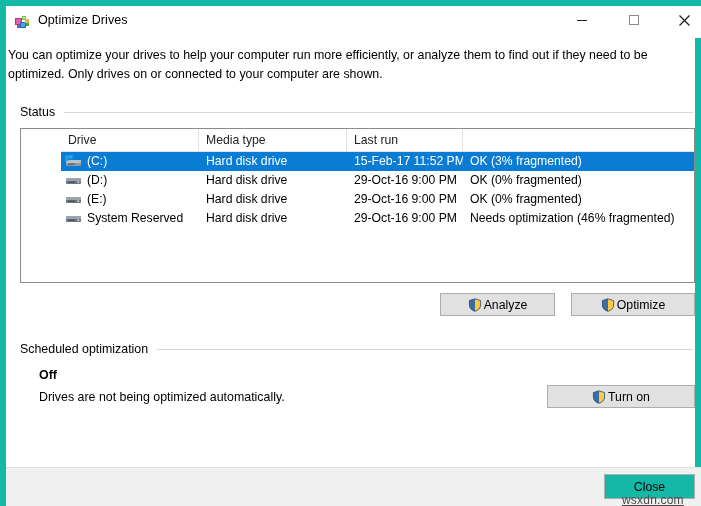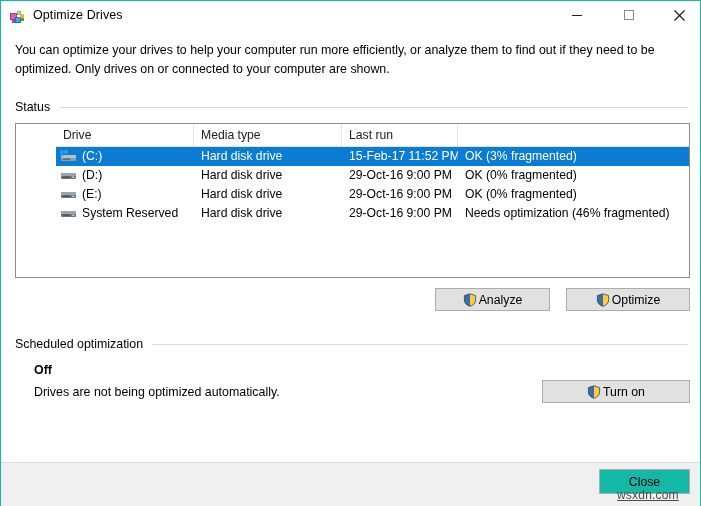--- a/index.html
+++ b/index.html
@@ -16,21 +16,21 @@
     overflow: hidden;
   }
 
   
   #window {
     position: absolute;
     left: 0; top: 0;
     width: 701px;
     height: 506px;
     box-sizing: border-box;
-    border: 1px solid #14b8a6;
+    border: 6px solid #14b8a6;
     background: #ffffff;
   }
 
   
   #titlebar {
     position: absolute;
     left: 0; top: 0;
     width: 699px;
     height: 32px;
     background: #ffffff;
@@ -58,21 +58,21 @@
     justify-content: center;
     background: transparent;
   }
   #btn-min { left: 553px; }
   #btn-max { left: 605px; }
   #btn-close { left: 655px; }
 
   
   #desc {
     position: absolute;
-    left: 14px; top: 40px;
+    left: 2px; top: 40px;
     width: 672px;
     font-size: 12.4px;
     line-height: 19px;
     color: #000000;
   }
 
   
   .group-head {
     position: absolute;
     display: flex;

